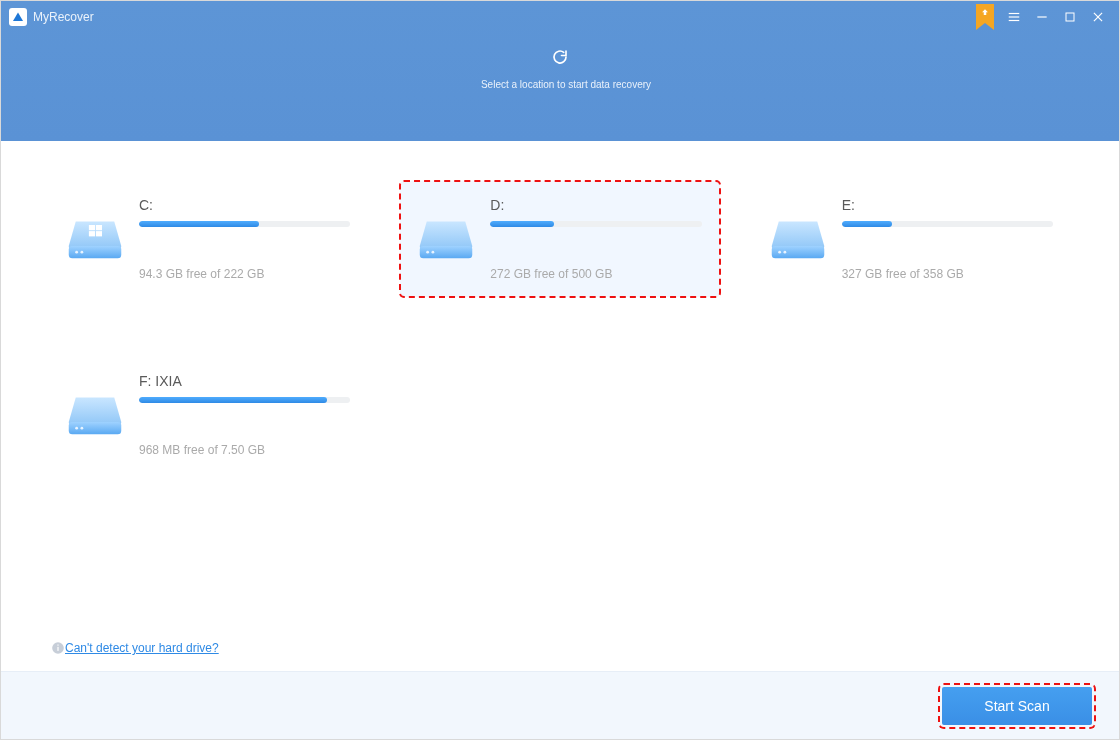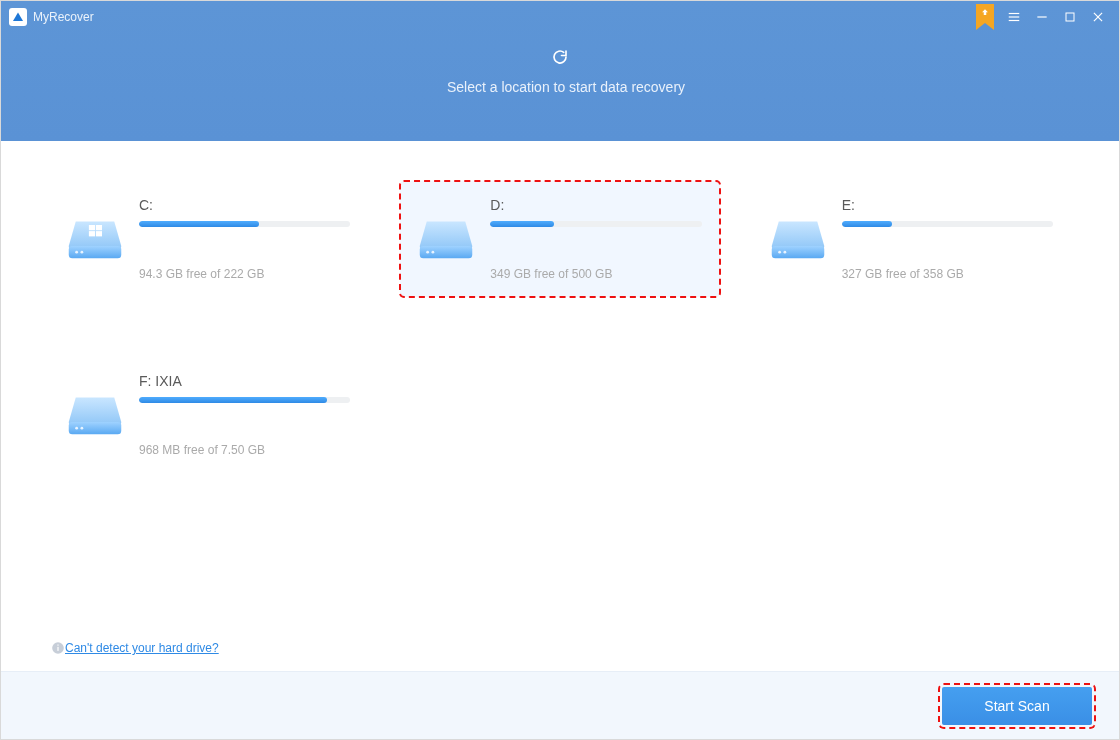--- a/index.html
+++ b/index.html
@@ -61,21 +61,21 @@
   .hero-title {
     display:flex; align-items:center; justify-content:center; gap:12px;
     margin-top: 14px;
   }
   .hero-title h1 { font-size: 24px; font-weight: 600; color: #fff; }
   .refresh {
     width: 20px; height: 20px;
     display:flex; align-items:center; justify-content:center;
     cursor:pointer;
   }
-  .hero-sub { margin-top: 12px; font-size: 14px; color: #e9f1fb; margin-left: 12px; }
+  .hero-sub { margin-top: 12px; font-size: 10px; color: #e9f1fb; margin-left: 12px; }
 
   
   .body {
     padding: 40px 48px 0 48px;
     height: 530px;
     position: relative;
   }
   .grid {
     display: grid;
     grid-template-columns: repeat(3, 1fr);
@@ -239,21 +239,21 @@
     <rect x="2" y="32" width="60" height="14" rx="4" fill="url(#g1)"></rect>
     <circle cx="11" cy="39" r="1.6" fill="#e8f3ff"></circle>
     <circle cx="17" cy="39" r="1.6" fill="#e8f3ff"></circle>
 
   </svg></span>
     <div class="drive-info">
       <div class="drive-label">D:</div>
       <div class="bar">
         <div class="bar-used" style="width:30%"></div>
       </div>
-      <div class="drive-meta">349 GB free of 500 GB</div>
+      <div class="drive-meta">272 GB free of 500 GB</div>
     </div>
       </div>
       <div class="drive">
     <span class="drive-icon"><svg viewBox="0 0 64 48" width="56" height="42">
     <defs>
       <linearGradient id="g1" x1="0" y1="0" x2="0" y2="1">
         <stop offset="0" stop-color="#9fd2ff"></stop>
                 <stop offset="1" stop-color="#5aa9f2"></stop>
       </linearGradient>
       <linearGradient id="g2" x1="0" y1="0" x2="0" y2="1">

